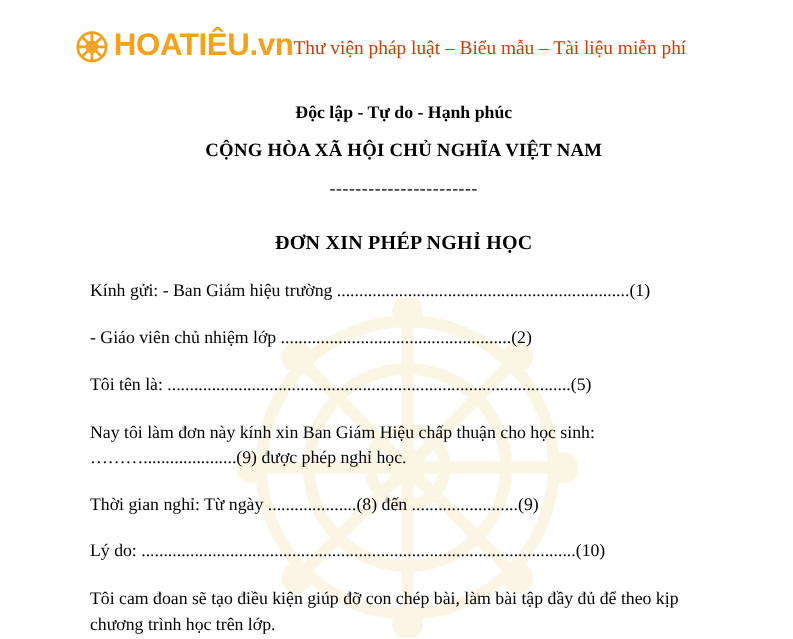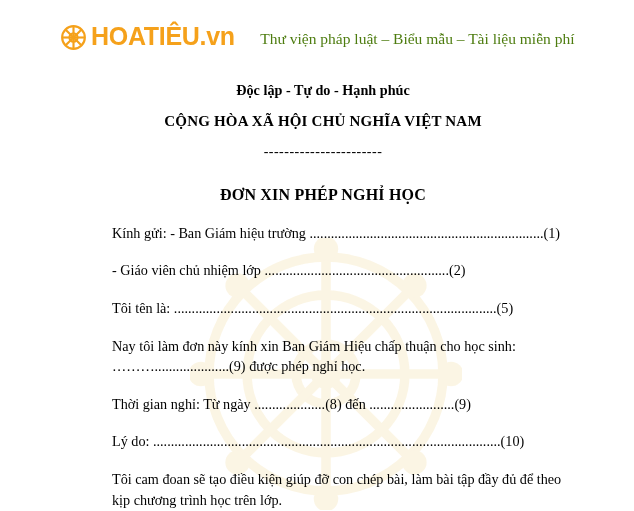--- a/index.html
+++ b/index.html
@@ -52,24 +52,23 @@
     font-family: "Liberation Sans", sans-serif;
     font-weight: bold;
     font-size: 25px;
     letter-spacing: -0.3px;
     line-height: 1;
   }
   .logo-hoatieu { color: #F5A11B; }
   .logo-vn { color: #F5A11B; }
   .tagline {
     flex: 1 1 auto;
-    text-align: center;
     font-family: "Liberation Serif", serif;
     font-size: 15.5px;
-    color: #4d7c0f;
+    color: #c2410c;
     padding-right: 10px;
     padding-top: 4px;
   }
 
   
   .doc {
     position: relative;
     z-index: 2;
     padding: 12px 60px 0 72px;
     box-sizing: border-box;
@@ -94,21 +93,20 @@
   }
   .t-title {
     font-size: 16px;
     margin-top: 20px;
     letter-spacing: 0.2px;
   }
 
   .para {
     margin-top: 17px;
     text-align: left;
-    margin-left: 40px;
   }
 </style>
 </head>
 <body>
 
 <div class="watermark">
   <svg viewBox="0 0 200 200" width="272" height="272" aria-hidden="true">
     <g fill="none" stroke="#F3DFA8" stroke-width="7">
       <circle cx="100" cy="100" r="86"></circle>
       <circle cx="100" cy="100" r="58"></circle>

